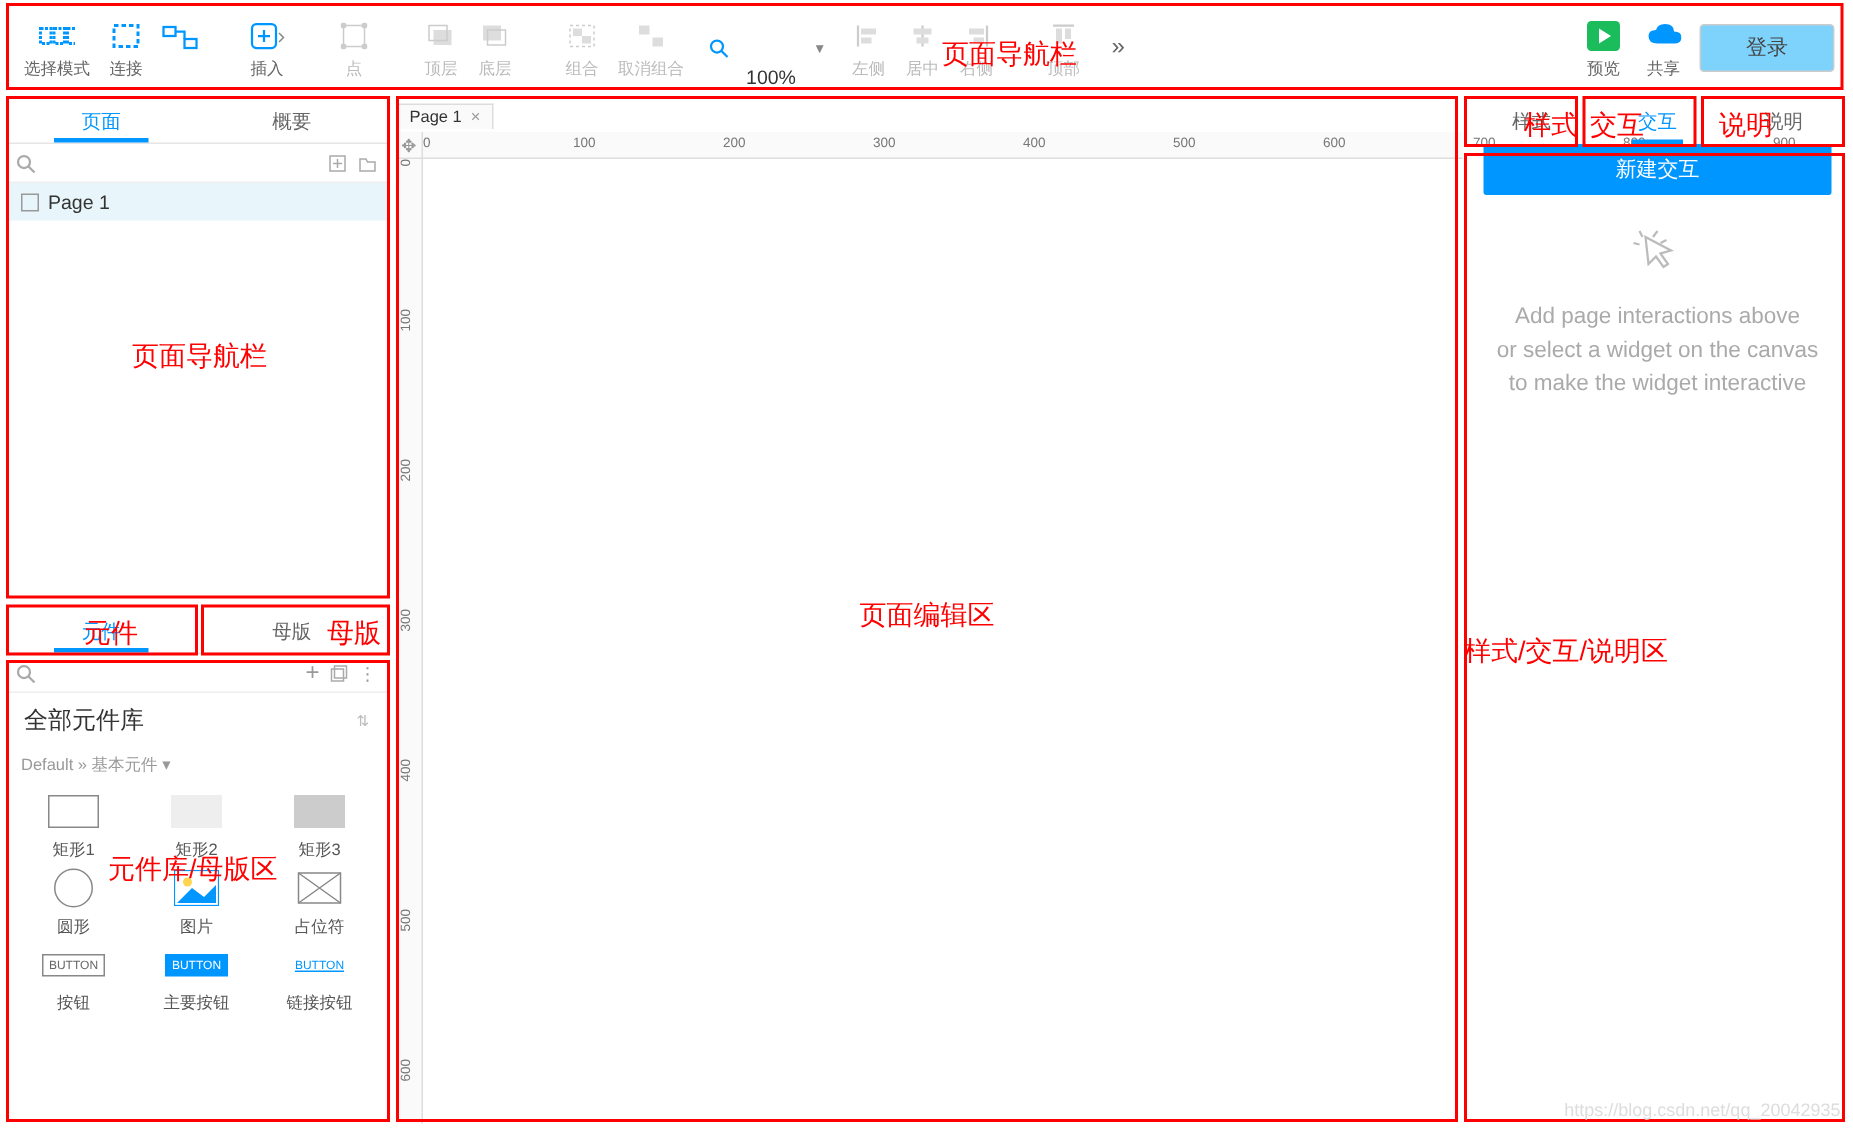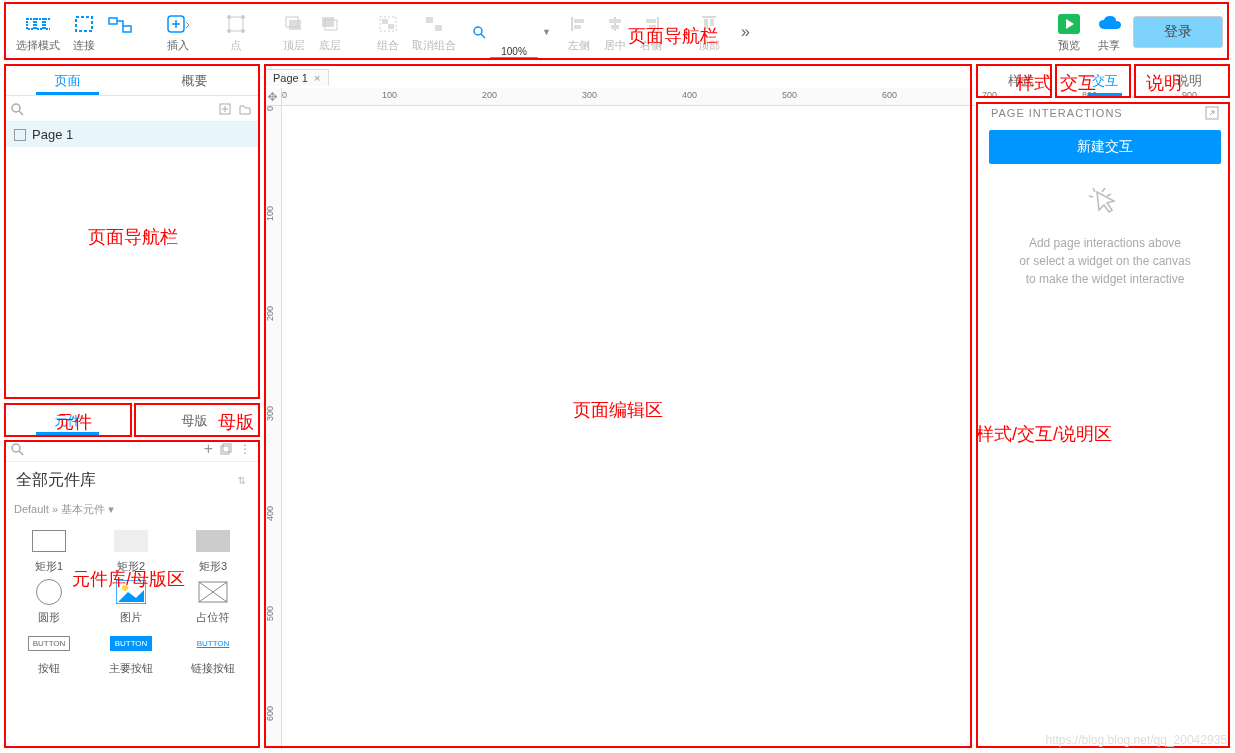--- a/index.html
+++ b/index.html
@@ -10,21 +10,21 @@
 .anno-label { position: absolute; color: #f00; font-size: 18px; font-weight: 500; z-index: 1000; pointer-events: none; }
 
 
 .toolbar { position: absolute; left: 4px; top: 4px; right: 4px; height: 56px; display: flex; align-items: center; padding: 0 8px; gap: 4px; }
 .tb-group { display: flex; flex-direction: column; align-items: center; justify-content: center; gap: 2px; height: 48px; padding: 0 4px; }
 .tb-icon { width: 24px; height: 24px; display: flex; align-items: center; justify-content: center; color: #999; }
 .tb-label { font-size: 11px; color: #666; white-space: nowrap; }
 .tb-label.dim { color: #bbb; }
 .tb-sep { width: 18px; }
 .zoom { display: flex; align-items: center; gap: 4px; color: #0096ff; font-size: 13px; margin: 0 8px; }
-.zoom-input { border: none; border-bottom: 1px solid #888; width: 48px; text-align: center; font-size: 10px; color: #333; outline: none; margin-top: 40px; }
+.zoom-input { border: none; border-bottom: 1px solid #888; width: 48px; text-align: center; font-size: 13px; color: #333; outline: none; margin-top: 40px; }
 .tb-more { font-size: 16px; color: #666; padding: 0 12px; }
 .tb-right { margin-left: auto; display: flex; align-items: center; gap: 8px; }
 .login-btn { border: 1px solid #ccc; border-radius: 3px; padding: 6px 30px; font-size: 14px; color: #444; background: #7dd3fc; }
 
 
 .left-col { position: absolute; left: 4px; top: 66px; width: 254px; bottom: 4px; }
 .pages-panel { height: 330px; border-bottom: none; display: flex; flex-direction: column; }
 .tabrow { display: flex; height: 30px; border-bottom: 1px solid #e5e5e5; }
 .tabrow .tab { flex: 1; display: flex; align-items: center; justify-content: center; font-size: 13px; color: #666; cursor: pointer; position: relative; }
 .tabrow .tab.active { color: #0096ff; }
@@ -56,21 +56,21 @@
 .ruler-v .tick { left: 1px; writing-mode: vertical-rl; transform: rotate(180deg); }
 
 
 .right-col { position: absolute; right: 4px; top: 66px; width: 252px; bottom: 4px; display:flex; flex-direction:column; }
 .right-tabs { display: flex; height: 30px; }
 .right-tabs .rtab { flex: 1; display: flex; align-items: center; justify-content: center; font-size: 13px; color: #666; position: relative; cursor:pointer;}
 .right-tabs .rtab.active { color: #0096ff; }
 .right-tabs .rtab.active::after { content:""; position:absolute; left:30%; right:30%; bottom:0; height:3px; background:#0096ff; }
 .ri-head { padding: 10px 12px; font-size: 11px; letter-spacing: 1px; color: #888; display:flex; justify-content:space-between; align-items:center;}
 .new-int-btn { margin: 0 10px; background: #0096ff; color: #fff; text-align: center; padding: 8px 0; font-size: 14px; border-radius: 2px; cursor:pointer;}
-.ri-empty { text-align: center; color: #aaa; font-size: 12px; padding: 20px 16px; line-height: 1.5; }
+.ri-empty { text-align: center; color: #aaa; font-size: 15px; padding: 20px 16px; line-height: 1.5; }
 .ri-empty svg { display:block; margin: 0 auto 10px; }
 
 .watermark { position:absolute; right:8px; bottom:6px; font-size:12px; color:#ddd; z-index:1001;}
 </style>
 </head>
 <body>
 
 <div class="toolbar">
   <div class="tb-group">
     <div class="tb-icon">
@@ -382,27 +382,20 @@
     </div>
   <div class="canvas-area"></div>
 </div>
 
 <div class="right-col">
   <div class="right-tabs">
     <div class="rtab">样式</div>
     <div class="rtab active">交互</div>
     <div class="rtab">说明</div>
   </div>
-  <div class="ri-head">
-    <span>PAGE INTERACTIONS</span>
-    <svg width="14" height="14">
-        <rect x="1" y="1" width="12" height="12" fill="none" stroke="#aaa"></rect>
-        <path d="M5 9 L9 5 M9 5 H6 M9 5 V8" stroke="#aaa" fill="none"></path>
-      </svg>
-  </div>
   <div class="new-int-btn">新建交互</div>
   <div class="ri-empty">
     <svg width="40" height="40">
         <path d="M12 8 L14 26 L19 21 L24 28 L27 26 L22 19 L29 17 Z" fill="none" stroke="#bbb" stroke-width="1.5"></path>
         <path d="M8 4 L10 8 M4 12 L8 13 M20 4 L17 8 M26 10 L22 12" stroke="#bbb" stroke-width="1.5"></path>
       </svg>
     <div>Add page interactions above</div>
     <div>or select a widget on the canvas</div>
     <div>to make the widget interactive</div>
   </div>
@@ -428,13 +421,13 @@
 <div class="anno-box" style="left:976px;top:64px;width:76px;height:34px"></div>
 <div class="anno-label" style="left:1016px;top:71px">样式</div>
 <div class="anno-box" style="left:1055px;top:64px;width:76px;height:34px"></div>
 <div class="anno-label" style="left:1060px;top:71px">交互</div>
 <div class="anno-box" style="left:1134px;top:64px;width:96px;height:34px"></div>
 <div class="anno-label" style="left:1146px;top:71px">说明</div>
 
 <div class="anno-box" style="left:976px;top:102px;width:254px;height:646px"></div>
 <div class="anno-label" style="left:976px;top:422px">样式/交互/说明区</div>
 
-<div class="watermark">https://blog.blog.net/qq_20042935</div>
+<div class="watermark">https://blog.csdn.net/qq_20042935</div>
 
 </body></html>

